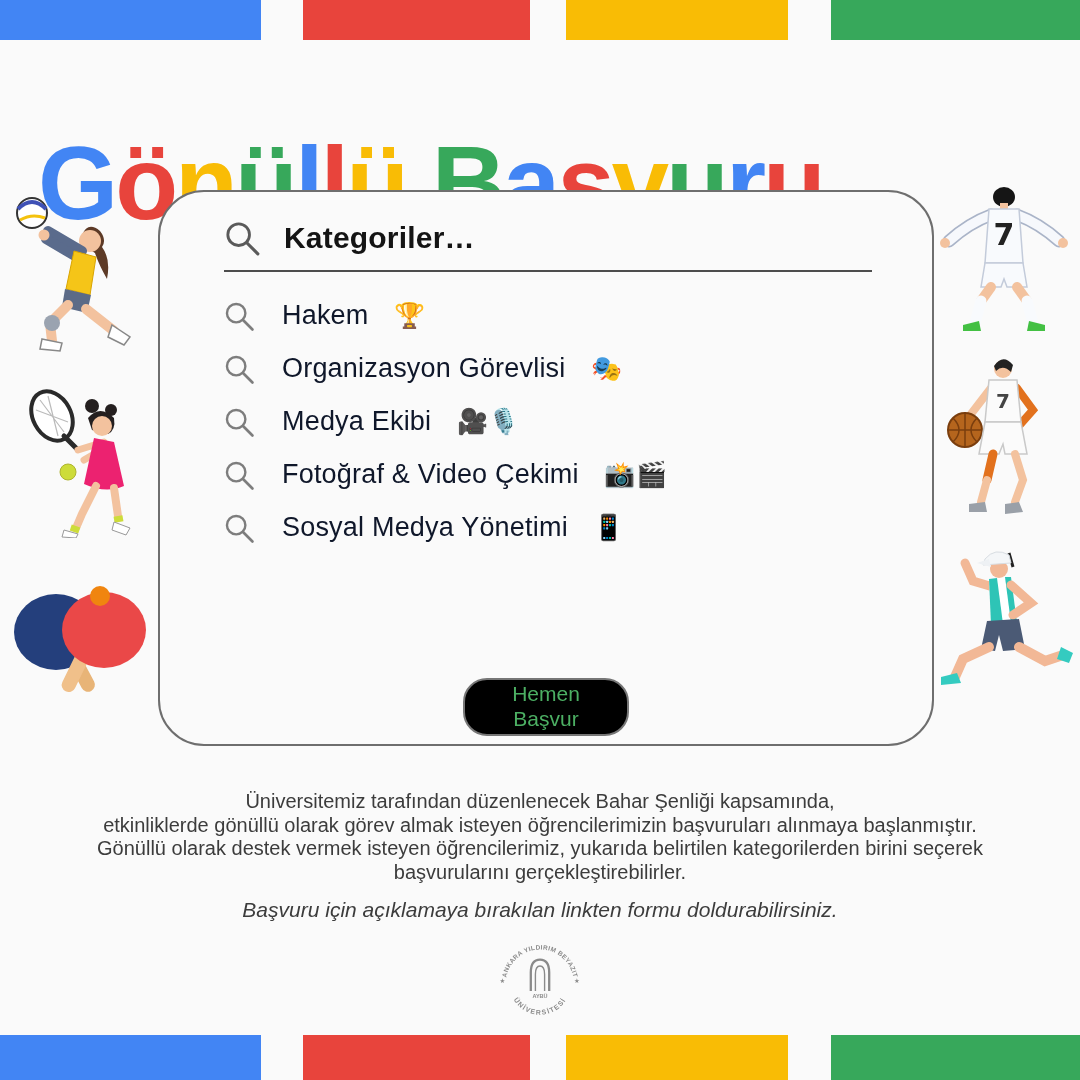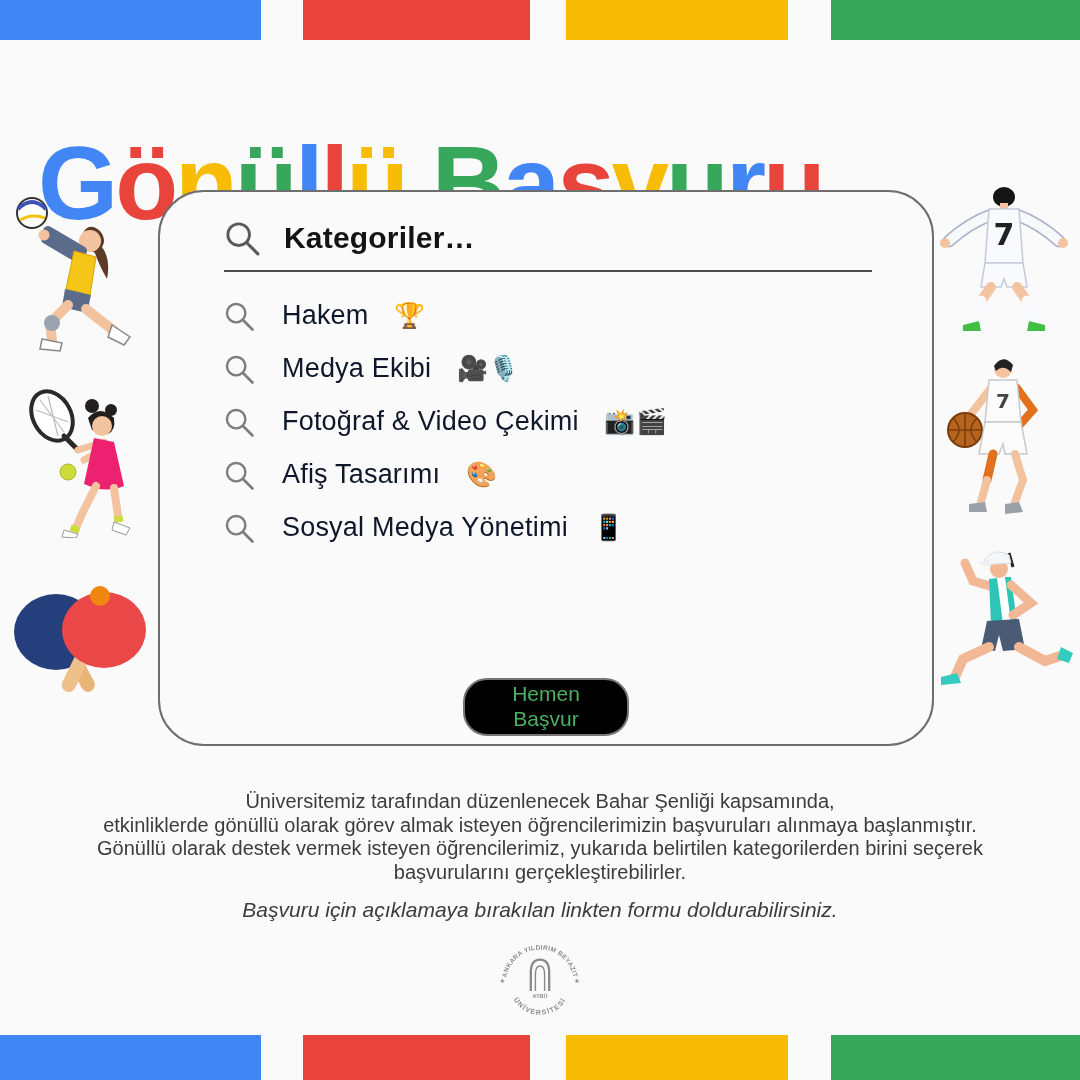--- a/index.html
+++ b/index.html
@@ -90,48 +90,48 @@
   <div class="cat-list" id="cat-list">
   <div class="cat-row">
     <svg class="mag mag-row" viewBox="0 0 24 24">
       <circle cx="10" cy="10" r="6.5" fill="none" stroke="#7d7d7d" stroke-width="1.7"></circle>
       <line x1="15" y1="15" x2="21.5" y2="21.5" stroke="#7d7d7d" stroke-width="1.9" stroke-linecap="round"></line>
     </svg>
     <span class="cat-label">Hakem</span>
     <span class="cat-emoji">🏆</span>
   </div>
 
+  <div class="cat-row">
+    <svg class="mag mag-row" viewBox="0 0 24 24">
+      <circle cx="10" cy="10" r="6.5" fill="none" stroke="#7d7d7d" stroke-width="1.7"></circle>
+      <line x1="15" y1="15" x2="21.5" y2="21.5" stroke="#7d7d7d" stroke-width="1.9" stroke-linecap="round"></line>
+    </svg>
+    <span class="cat-label">Organizasyon Görevlisi</span>
+    <span class="cat-emoji">🎭</span>
+  </div>
 
   <div class="cat-row">
     <svg class="mag mag-row" viewBox="0 0 24 24">
       <circle cx="10" cy="10" r="6.5" fill="none" stroke="#7d7d7d" stroke-width="1.7"></circle>
       <line x1="15" y1="15" x2="21.5" y2="21.5" stroke="#7d7d7d" stroke-width="1.9" stroke-linecap="round"></line>
     </svg>
     <span class="cat-label">Medya Ekibi</span>
     <span class="cat-emoji">🎥🎙️</span>
   </div>
 
 
   <div class="cat-row">
     <svg class="mag mag-row" viewBox="0 0 24 24">
       <circle cx="10" cy="10" r="6.5" fill="none" stroke="#7d7d7d" stroke-width="1.7"></circle>
       <line x1="15" y1="15" x2="21.5" y2="21.5" stroke="#7d7d7d" stroke-width="1.9" stroke-linecap="round"></line>
     </svg>
     <span class="cat-label">Fotoğraf &amp; Video Çekimi</span>
     <span class="cat-emoji">📸🎬</span>
   </div>
 
-  <div class="cat-row">
-    <svg class="mag mag-row" viewBox="0 0 24 24">
-      <circle cx="10" cy="10" r="6.5" fill="none" stroke="#7d7d7d" stroke-width="1.7"></circle>
-      <line x1="15" y1="15" x2="21.5" y2="21.5" stroke="#7d7d7d" stroke-width="1.9" stroke-linecap="round"></line>
-    </svg>
-    <span class="cat-label">Afiş Tasarımı</span>
-    <span class="cat-emoji">🎨</span>
-  </div>
 
   <div class="cat-row">
     <svg class="mag mag-row" viewBox="0 0 24 24">
       <circle cx="10" cy="10" r="6.5" fill="none" stroke="#7d7d7d" stroke-width="1.7"></circle>
       <line x1="15" y1="15" x2="21.5" y2="21.5" stroke="#7d7d7d" stroke-width="1.9" stroke-linecap="round"></line>
     </svg>
     <span class="cat-label">Sosyal Medya Yönetimi</span>
     <span class="cat-emoji">📱</span>
   </div>
 </div>

